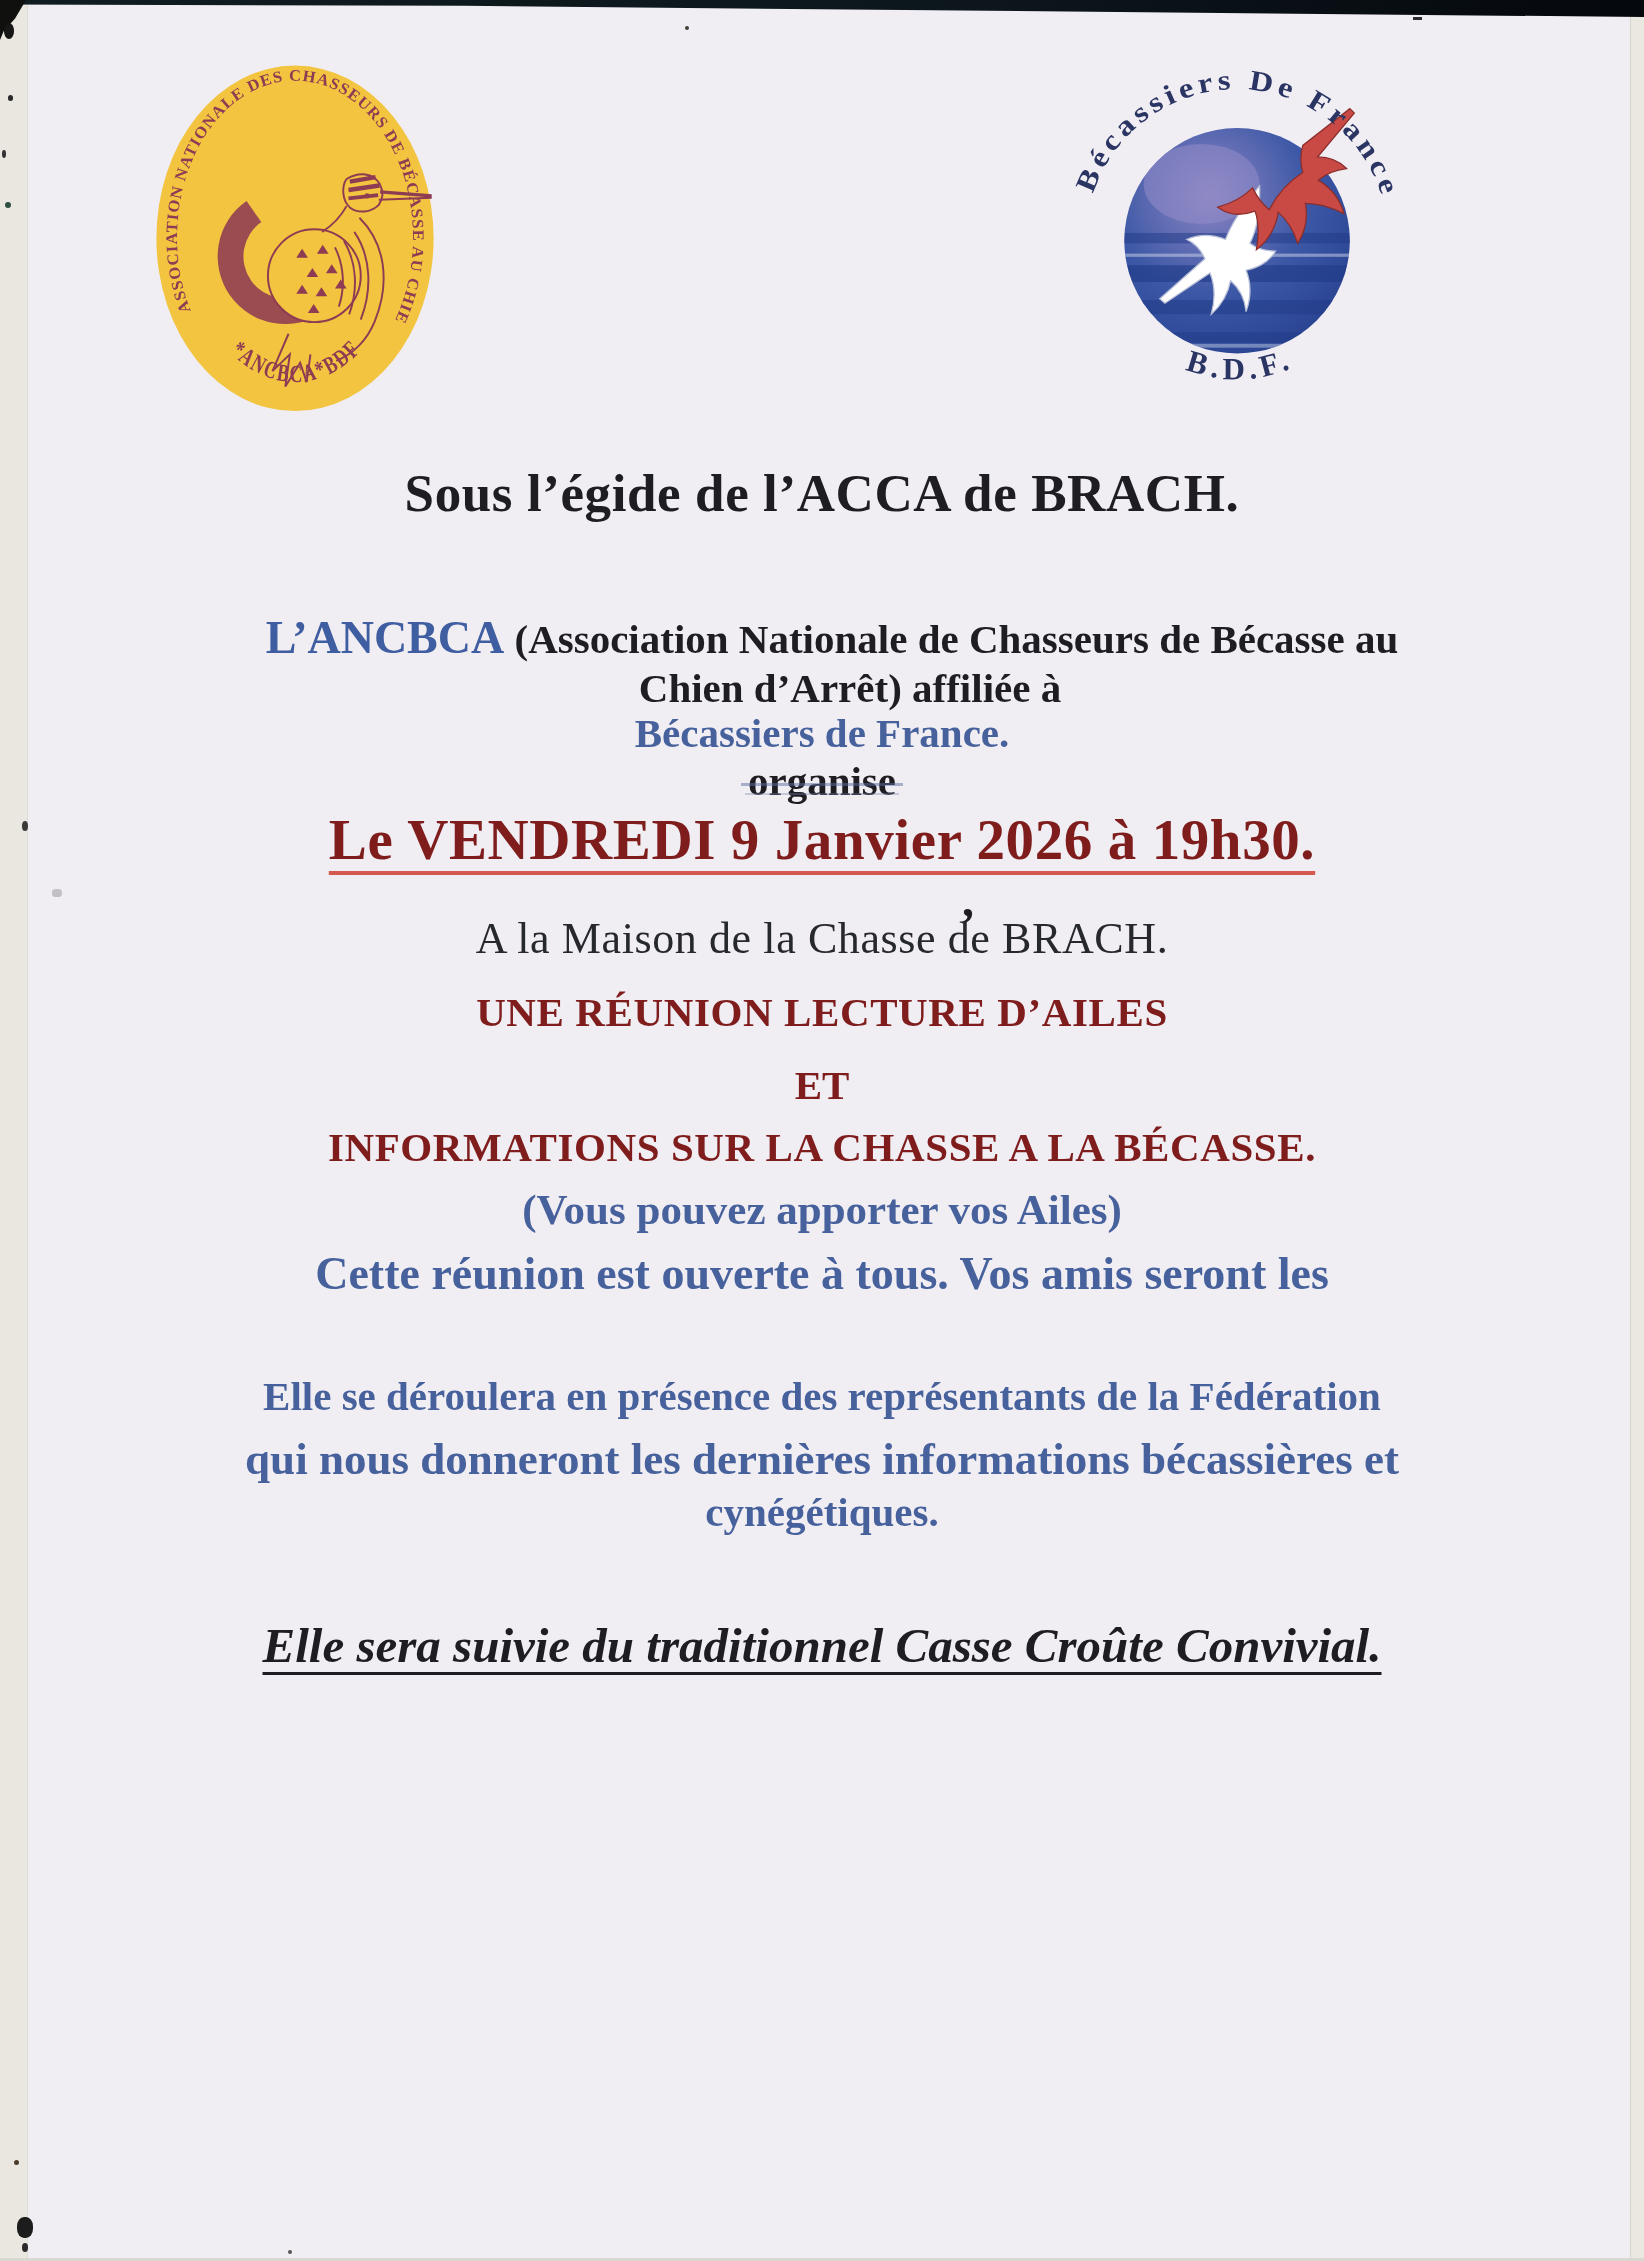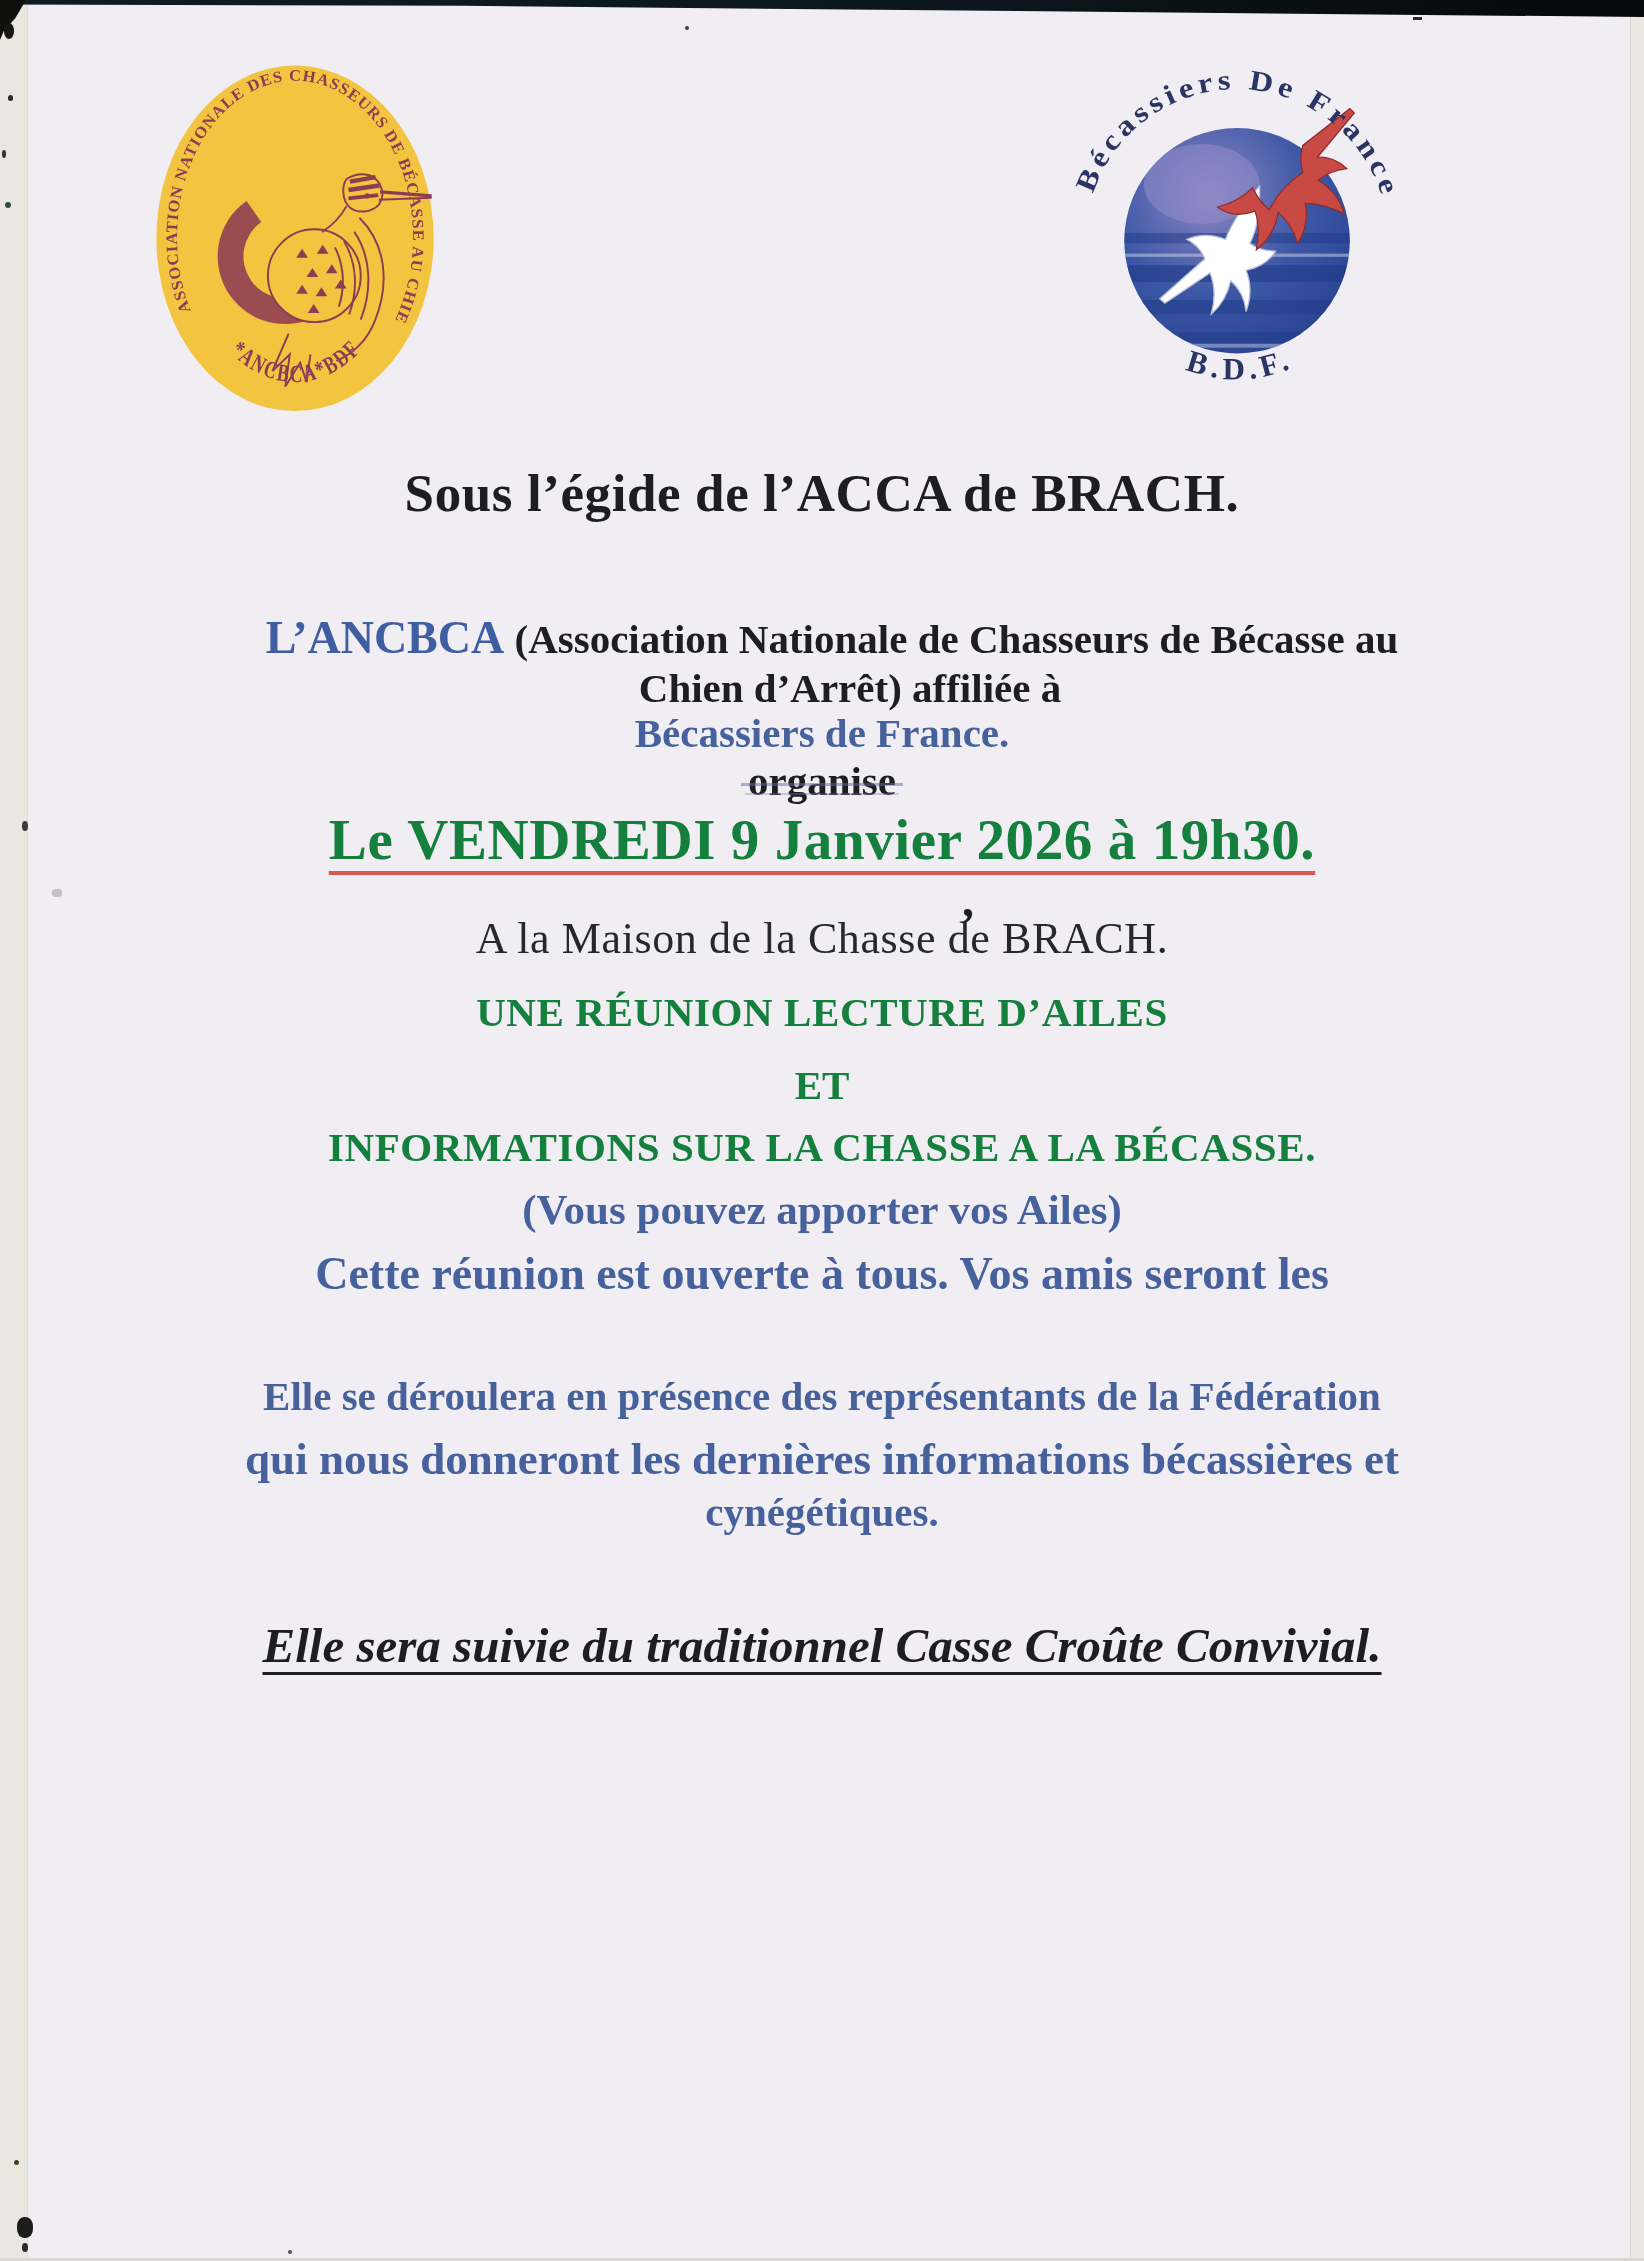--- a/index.html
+++ b/index.html
@@ -24,21 +24,21 @@
   .speck{position:absolute;border-radius:50%;}
   .smudge{position:absolute;opacity:.45;border-radius:40%;}
   
   .logo{position:absolute;}
   .logo-ancbca{left:153px;top:63px;width:284px;height:361px;}
   .logo-bdf{left:1063px;top:41px;width:361px;height:393px;}
   
   .line{position:absolute;left:0;width:1644px;text-align:center;white-space:nowrap;}
   .ink{color:#1d1d22;}
   .blue{color:#46619c;}
-  .red{color:#15803d;text-align:center;}
+  .red{color:#7f1d1d;text-align:center;}
   .title{top:463px;font-size:53px;font-weight:bold;letter-spacing:0.6px;}
   .org-l1{top:611px;font-size:41px;font-weight:bold;}
   .org-name{font-size:46px;color:#3f5da1;margin-left:20px;}
   .org-l2{top:664px;font-size:41px;font-weight:bold;padding-left:28px;}
   .affiliation{top:709px;font-size:41px;font-weight:bold;}
   .organise{top:757px;font-size:41px;font-weight:bold;}
   .streak{position:relative;display:inline-block;}
   .streak::after{content:"";position:absolute;left:-5%;right:-5%;top:54%;height:2.6px;
     background:rgba(96,110,160,.5);}
   .streak::before{content:"";position:absolute;left:-2%;right:-2%;top:76%;height:1.9px;

